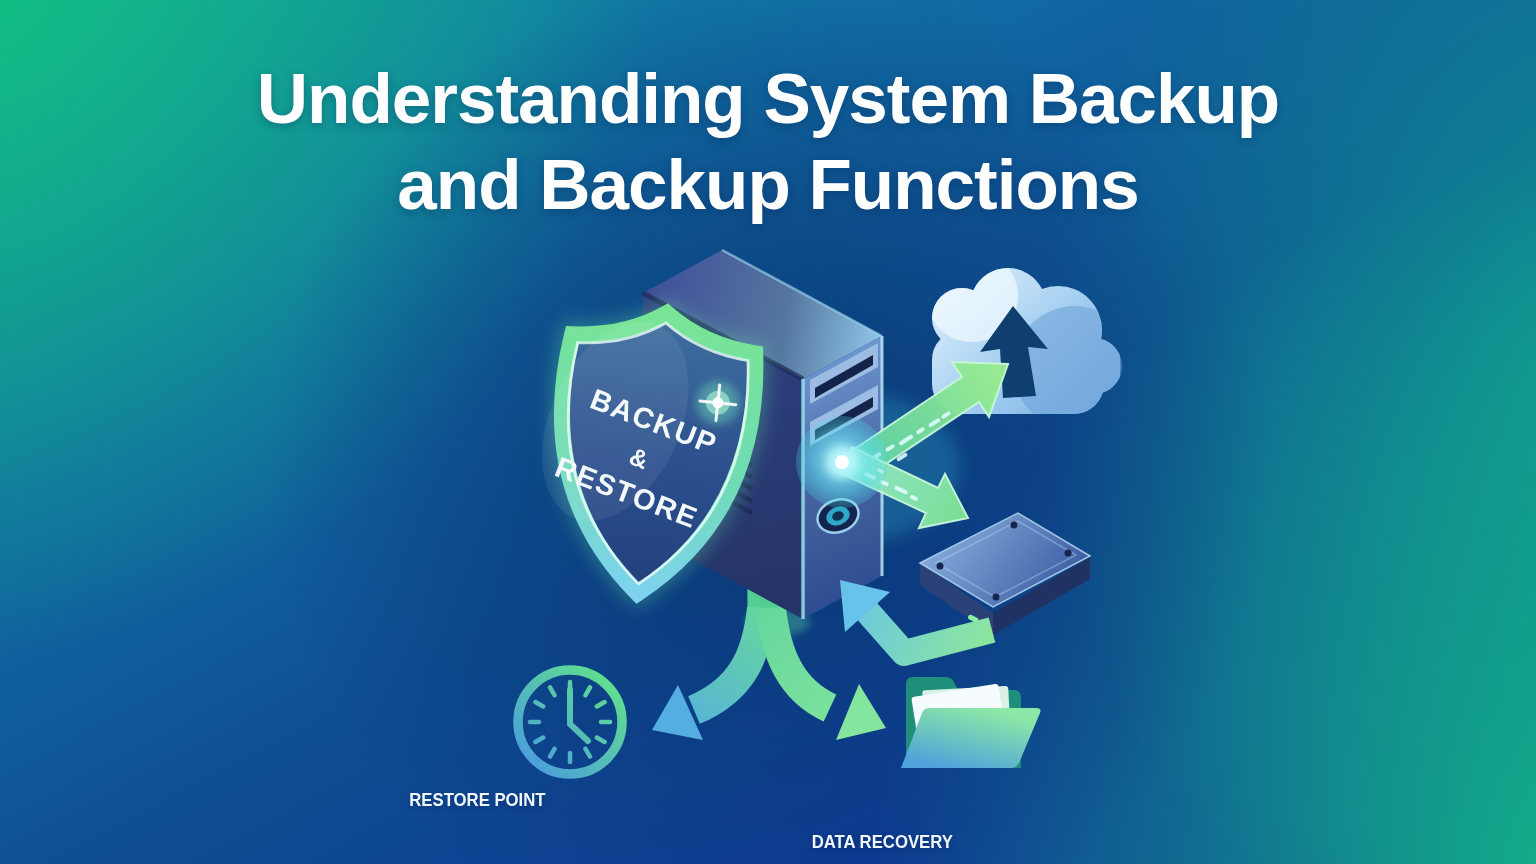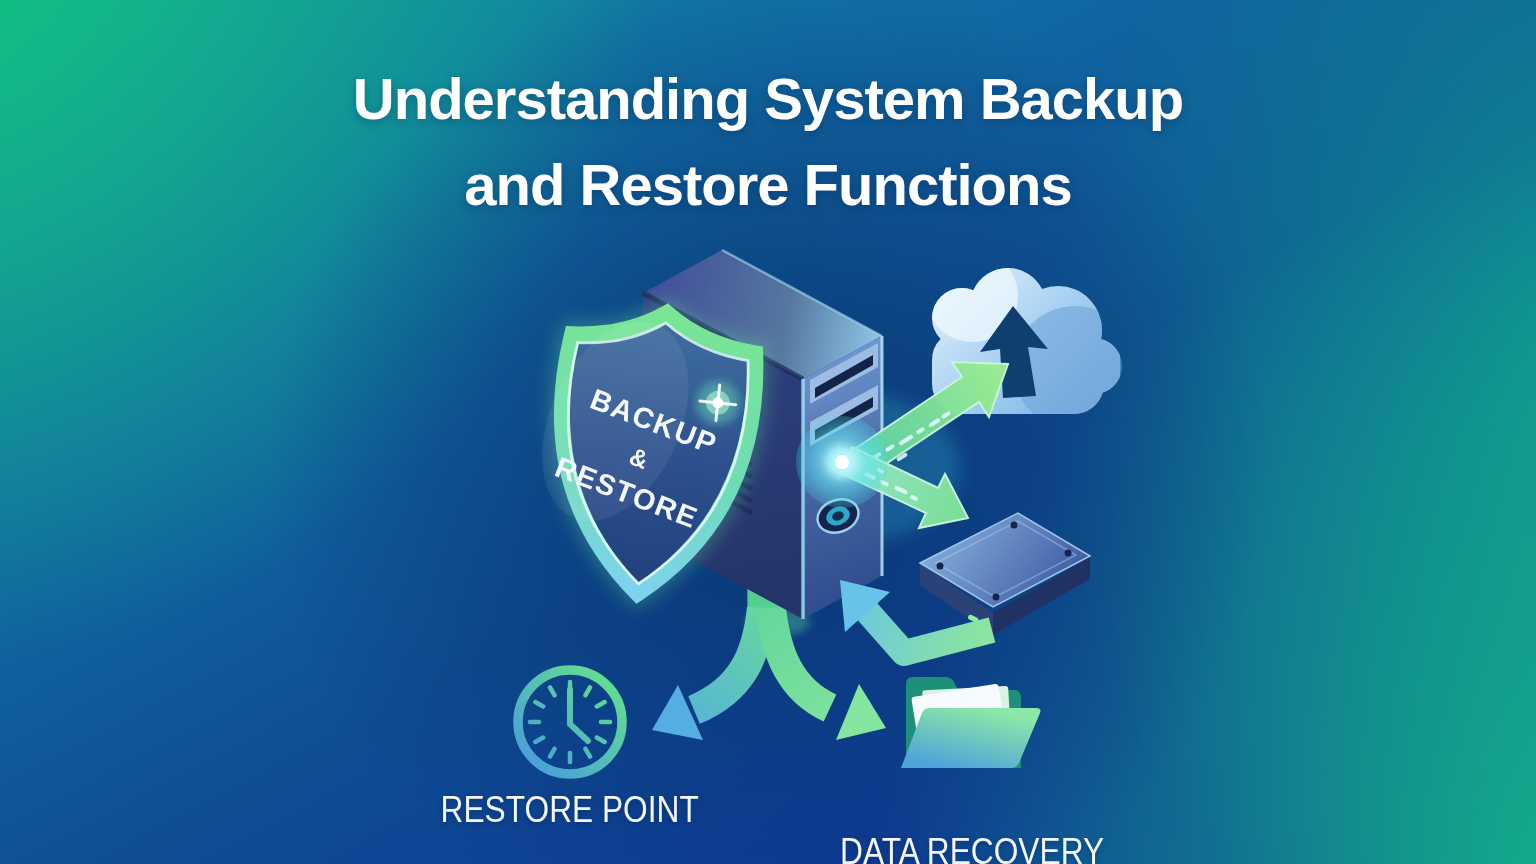--- a/index.html
+++ b/index.html
@@ -8,42 +8,42 @@
     font-family:"Liberation Sans",sans-serif;
     background:
       radial-gradient(circle at 50% 54%, rgba(9,52,114,.88) 0%, rgba(9,52,114,0) 56%),
       radial-gradient(circle at -6% -10%, #13c57d 0%, rgba(19,197,125,0) 40%),
       radial-gradient(circle at 109% 110%, #14c285 0%, rgba(20,194,133,0) 42%),
       radial-gradient(circle at 111% 44%, #0fa193 0%, rgba(15,161,147,0) 38%),
       linear-gradient(152deg, #1192a6 0%, #116ca4 30%, #0e4d92 55%, #0e3b96 78%, #0f2f9c 100%);
   }
   .title{
     position:absolute;top:56px;left:0;width:100%;text-align:center;
-    color:#ffffff;font-weight:700;font-size:58px;line-height:86px;letter-spacing:-1px;
+    color:#ffffff;font-weight:700;font-size:71px;line-height:86px;letter-spacing:-1px;
     text-shadow:0 3px 10px rgba(4,40,90,.35);
   }
   .caption{
-    position:absolute;width:340px;text-align:center;color:#f2f7fc;
-    font-weight:400;font-size:36px;white-space:nowrap;
+    position:absolute;width:340px;color:#f2f7fc;
+    font-weight:700;font-size:19px;white-space:nowrap;
     text-shadow:0 2px 6px rgba(4,40,90,.45);
   }
   .caption span{display:inline-block;transform:scaleX(.88);transform-origin:50% 50%;}
   .caption-restore{left:400px;top:789px;}
   .caption-recovery{left:802px;top:831px;}
   svg{position:absolute;inset:0;}
   .shield-text{fill:#f3f8fb;font-family:"Liberation Sans",sans-serif;font-weight:700;letter-spacing:1.5px;}
 </style>
 </head>
 <body>
 
 <div class="stage">
 
   <div class="title">
     <div>Understanding System Backup</div>
-    <div>and Restore Functions</div>
+    <div>and Backup Functions</div>
   </div>
 
   <svg viewBox="0 0 1536 864" width="1536" height="864">
     <defs>
       <linearGradient id="cloudFill" x1="940" y1="265" x2="1085" y2="420" gradientUnits="userSpaceOnUse">
         <stop offset="0" stop-color="#e6f4fd"></stop>
           <stop offset=".55" stop-color="#a5cff1"></stop>
           <stop offset="1" stop-color="#7db1e4"></stop>
       </linearGradient>
       <linearGradient id="towerTop" x1="643" y1="293" x2="882" y2="336" gradientUnits="userSpaceOnUse">

